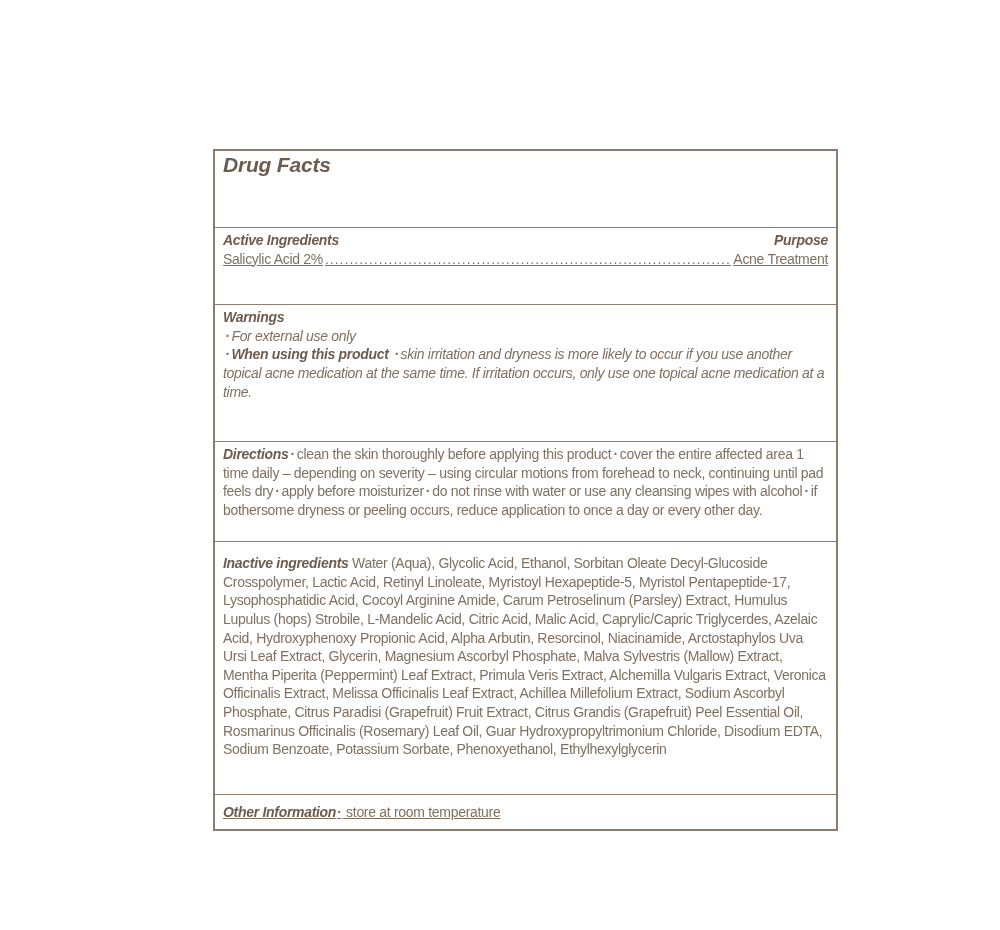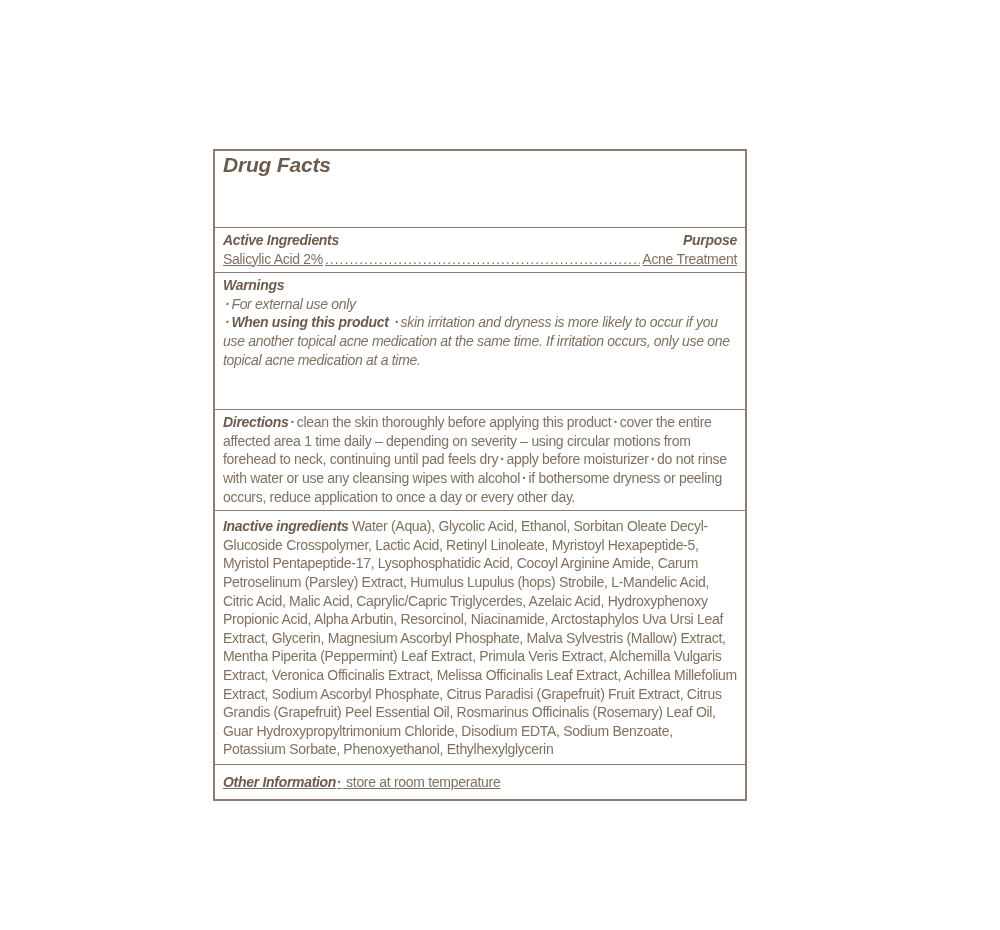--- a/index.html
+++ b/index.html
@@ -8,21 +8,21 @@
     --border:#8e7d6d;
   }
   *{ box-sizing:border-box; }
   html,body{ margin:0; padding:0; }
   body{
     width:1000px; height:930px; background:#ffffff;
     font-family:"Liberation Sans", sans-serif;
     color:var(--text);
   }
   .panel{
-    position:absolute; left:213px; top:149px; width:534px;
+    position:absolute; left:213px; top:149px; width:625px;
     border:2px solid var(--border);
     background:#ffffff;
   }
   .row{
     border-top:1.5px solid var(--border);
     padding:3px 8px 4px 8px;
     font-size:14px;
     line-height:18.6px;
     letter-spacing:-0.3px;
   }
@@ -35,24 +35,24 @@
   .bi{ font-weight:bold; font-style:italic; color:var(--heading); }
   .active-row{ min-height:43px;margin-top:42px; }
   .hdr-line{ display:flex; justify-content:space-between; }
   .leader-line{ display:flex; align-items:flex-end;text-decoration:underline; }
   .leader{
     flex:1 1 auto; overflow:hidden; white-space:nowrap;
     letter-spacing:1px; margin:0 2px;
   }
   .nowrap{ white-space:nowrap; }
   .uses-row{ min-height:26px; }
-  .warnings-row{ min-height:137px; }
+  .warnings-row{ min-height:137px;margin-top:32px; }
   .warn-text{ font-style:italic; }
   .directions-row{ min-height:100px; }
-  .inactive-row{ min-height:253px; padding-top:6px; padding-bottom:5px; }
+  .inactive-row{ min-height:253px; padding-top:12px; padding-bottom:5px; }
   .other-row{ min-height:35px; padding-top:8px;text-decoration:underline; }
   .dot{ font-weight:bold; padding:0 2px; }
   .dot-tight{ font-weight:bold; padding:0 1px; }
 </style>
 </head>
 <body>
 
 <div class="panel">
 
   <div class="row title-row">

